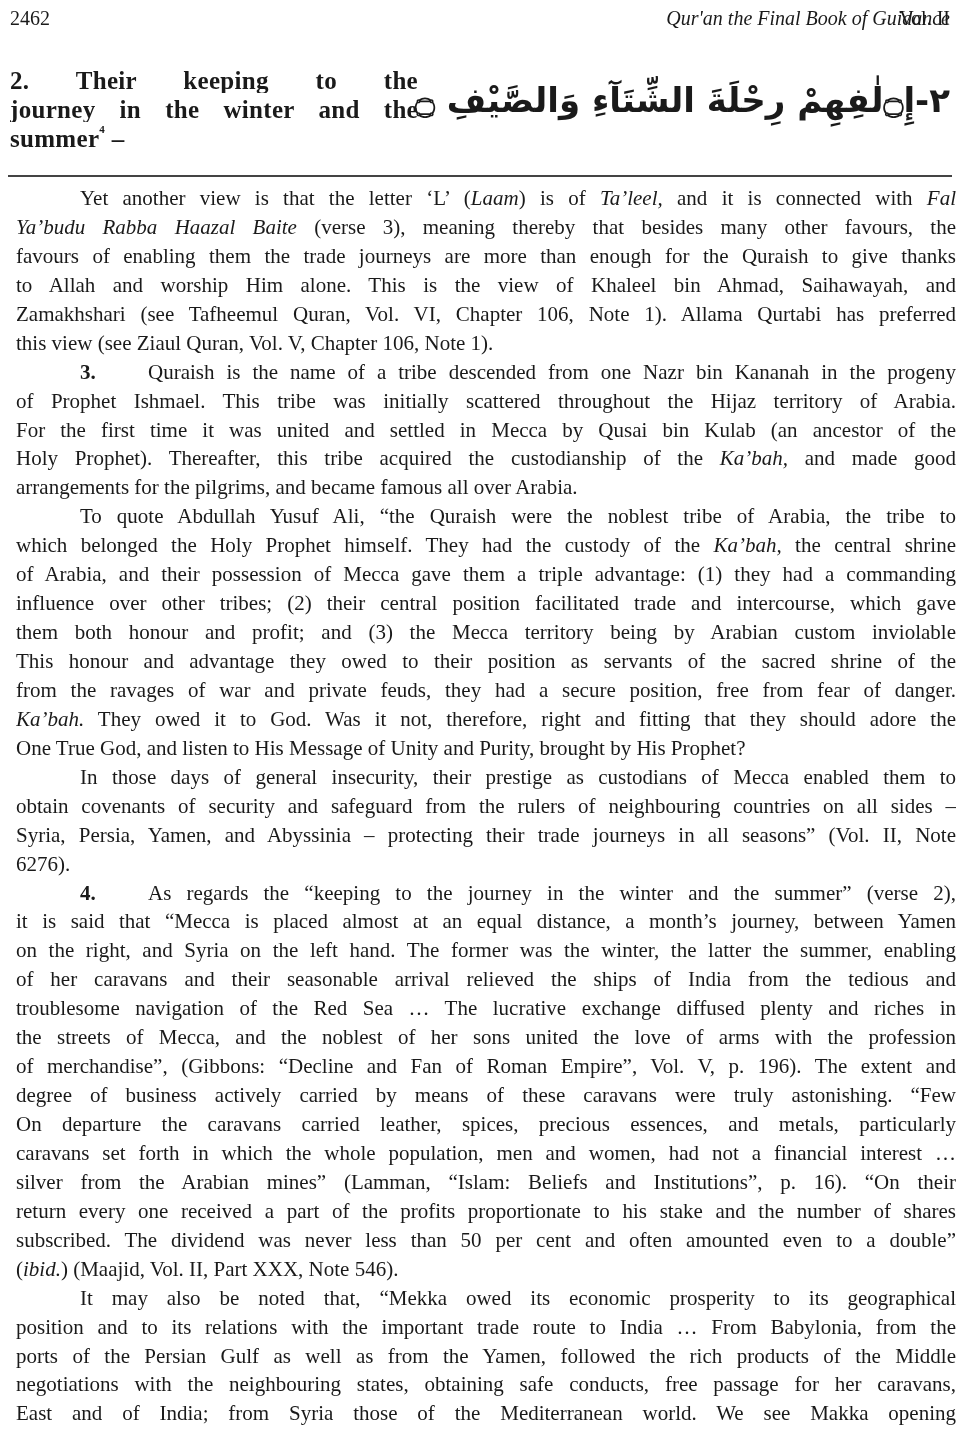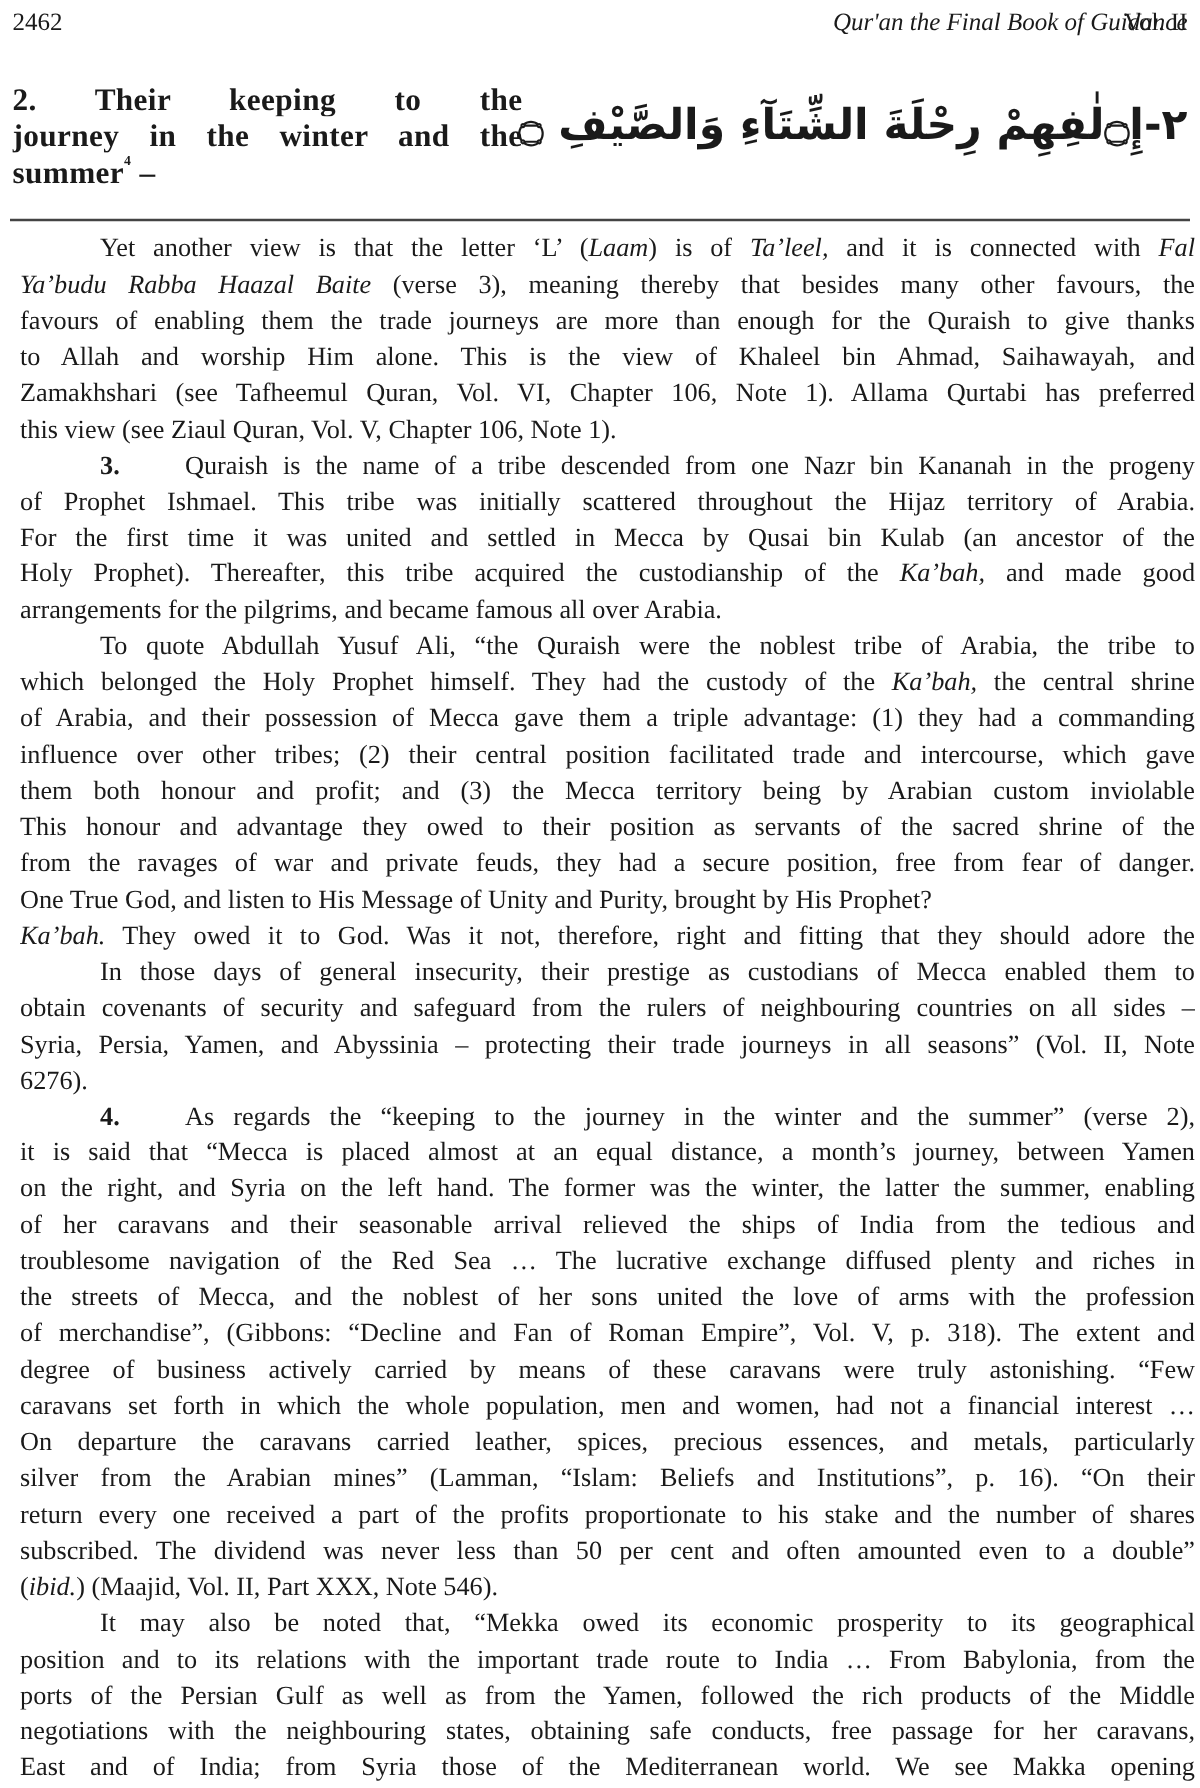--- a/index.html
+++ b/index.html
@@ -63,40 +63,40 @@
       <span class="ln end"><span>arrangements for the pilgrims, and became famous all over Arabia.</span></span>
     </div>
     <div>
       <span class="ln ind"><span>To quote Abdullah Yusuf Ali, “the Quraish were the noblest tribe of Arabia, the tribe to</span></span>
       <span class="ln"><span>which belonged the Holy Prophet himself. They had the custody of the </span><i>Ka’bah,</i><span> the central shrine</span></span>
       <span class="ln"><span>of Arabia, and their possession of Mecca gave them a triple advantage: (1) they had a commanding</span></span>
       <span class="ln"><span>influence over other tribes; (2) their central position facilitated trade and intercourse, which gave</span></span>
       <span class="ln"><span>them both honour and profit; and (3) the Mecca territory being by Arabian custom inviolable</span></span>
       <span class="ln"><span>This honour and advantage they owed to their position as servants of the sacred shrine of the</span></span>
       <span class="ln"><span>from the ravages of war and private feuds, they had a secure position, free from fear of danger.</span></span>
+      <span class="ln"><i>Ka’bah.</i><span> They owed it to God. Was it not, therefore, right and fitting that they should adore the</span></span>
       <span class="ln end"><span>One True God, and listen to His Message of Unity and Purity, brought by His Prophet?</span></span>
-      <span class="ln"><i>Ka’bah.</i><span> They owed it to God. Was it not, therefore, right and fitting that they should adore the</span></span>
     </div>
     <div>
       <span class="ln ind"><span>In those days of general insecurity, their prestige as custodians of Mecca enabled them to</span></span>
       <span class="ln"><span>obtain covenants of security and safeguard from the rulers of neighbouring countries on all sides –</span></span>
       <span class="ln"><span>Syria, Persia, Yamen, and Abyssinia – protecting their trade journeys in all seasons” (Vol. II, Note</span></span>
       <span class="ln end"><span>6276).</span></span>
     </div>
     <div>
       <span class="ln ind"><span class="num">4.</span><span>As regards the “keeping to the journey in the winter and the summer” (verse 2),</span></span>
       <span class="ln"><span>it is said that “Mecca is placed almost at an equal distance, a month’s journey, between Yamen</span></span>
       <span class="ln"><span>on the right, and Syria on the left hand. The former was the winter, the latter the summer, enabling</span></span>
       <span class="ln"><span>of her caravans and their seasonable arrival relieved the ships of India from the tedious and</span></span>
       <span class="ln"><span>troublesome navigation of the Red Sea … The lucrative exchange diffused plenty and riches in</span></span>
       <span class="ln"><span>the streets of Mecca, and the noblest of her sons united the love of arms with the profession</span></span>
-      <span class="ln"><span>of merchandise”, (Gibbons: “Decline and Fan of Roman Empire”, Vol. V, p. 318). The extent and</span></span>
+      <span class="ln"><span>of merchandise”, (Gibbons: “Decline and Fan of Roman Empire”, Vol. V, p. 196). The extent and</span></span>
       <span class="ln"><span>degree of business actively carried by means of these caravans were truly astonishing. “Few</span></span>
+      <span class="ln"><span>On departure the caravans carried leather, spices, precious essences, and metals, particularly</span></span>
       <span class="ln"><span>caravans set forth in which the whole population, men and women, had not a financial interest …</span></span>
-      <span class="ln"><span>On departure the caravans carried leather, spices, precious essences, and metals, particularly</span></span>
       <span class="ln"><span>silver from the Arabian mines” (Lamman, “Islam: Beliefs and Institutions”, p. 16). “On their</span></span>
       <span class="ln"><span>return every one received a part of the profits proportionate to his stake and the number of shares</span></span>
       <span class="ln"><span>subscribed. The dividend was never less than 50 per cent and often amounted even to a double”</span></span>
       <span class="ln end"><span>(</span><i>ibid.</i><span>) (Maajid, Vol. II, Part XXX, Note 546).</span></span>
     </div>
     <div>
       <span class="ln ind"><span>It may also be noted that, “Mekka owed its economic prosperity to its geographical</span></span>
       <span class="ln"><span>position and to its relations with the important trade route to India … From Babylonia, from the</span></span>
       <span class="ln"><span>ports of the Persian Gulf as well as from the Yamen, followed the rich products of the Middle</span></span>
       <span class="ln"><span>negotiations with the neighbouring states, obtaining safe conducts, free passage for her caravans,</span></span>

